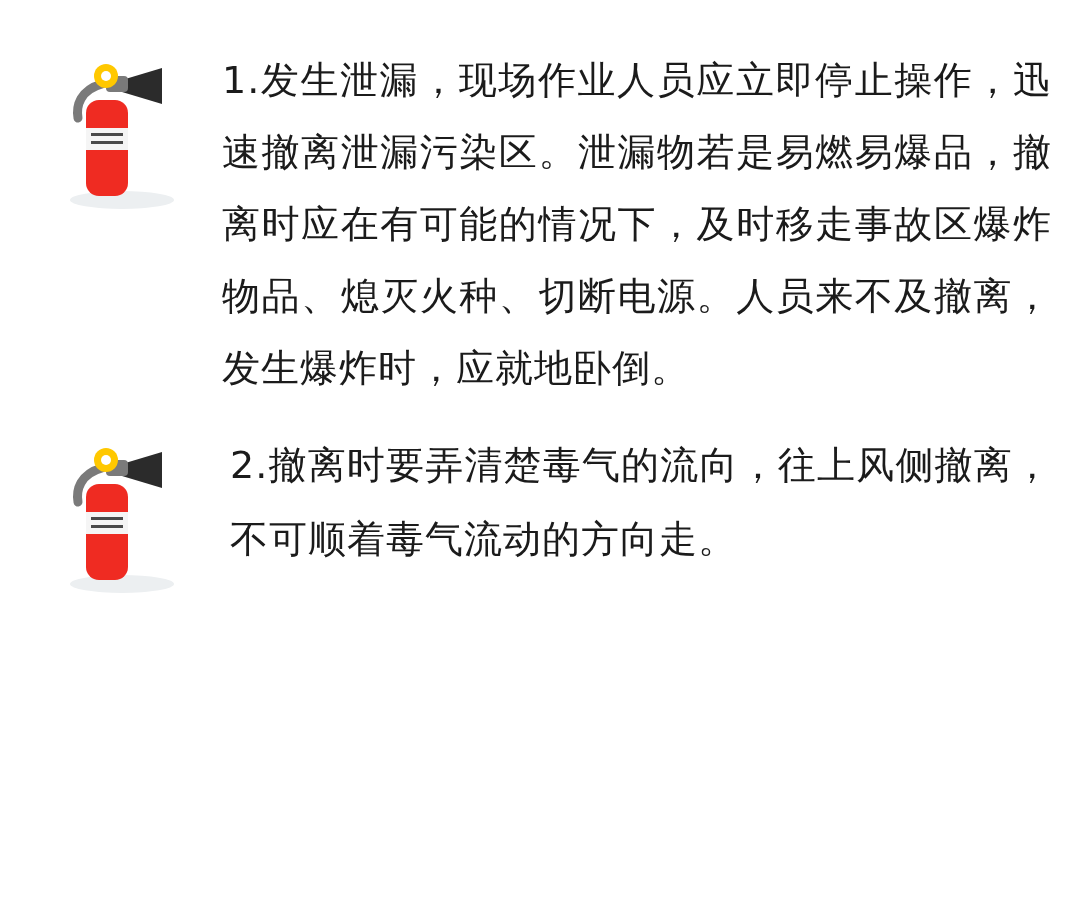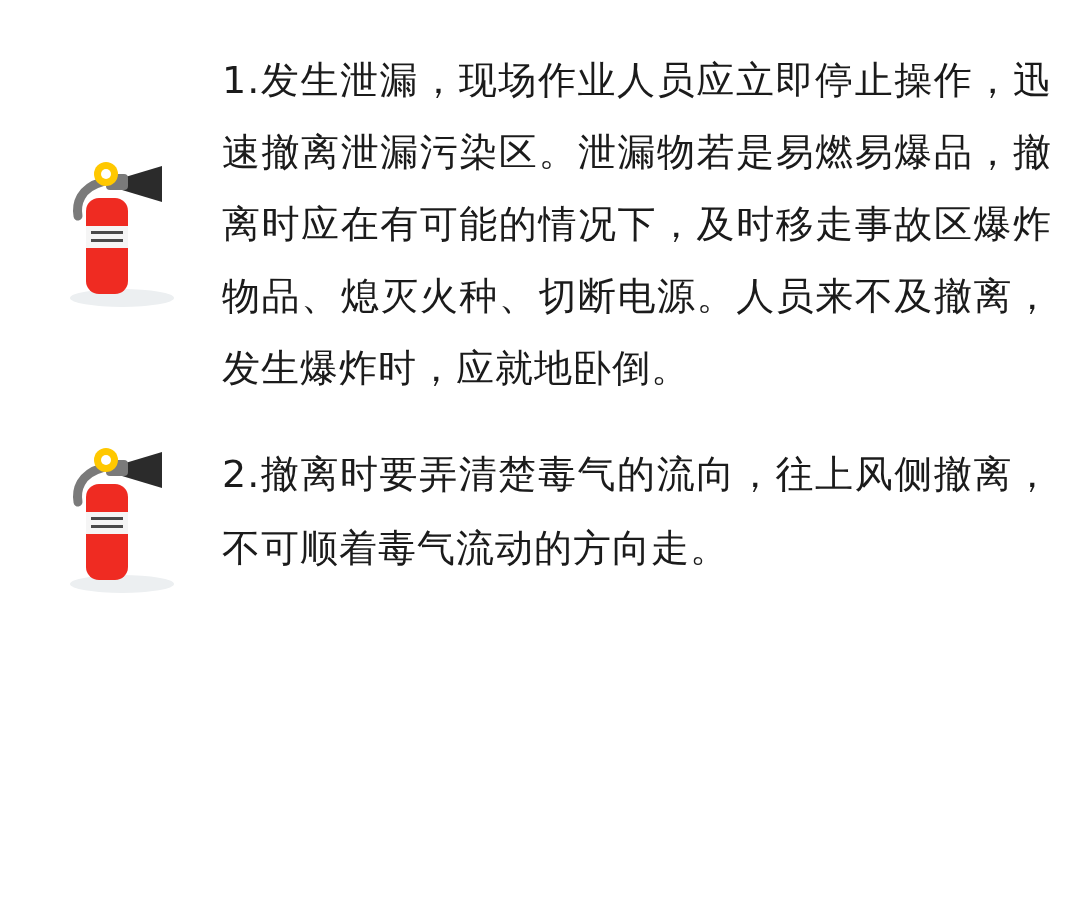--- a/index.html
+++ b/index.html
@@ -16,28 +16,28 @@
   .page {
     position: relative;
     width: 1080px;
     height: 921px;
     background: #ffffff;
     box-sizing: border-box;
     padding-top: 44px;
   }
   .item {
     display: flex;
-    align-items: center;
+    align-items: flex-start;
     width: 1080px;
     box-sizing: border-box;
     padding-left: 62px;
     padding-right: 28px;
   }
   .item-1 { margin-bottom: 24px; }
-  .item-2 { margin-bottom: 48px; }
+  .item-2 { margin-bottom: 48px; gap: 8px; }
 
   .icon-col {
     flex: 0 0 148px;
     display: flex;
     justify-content: flex-start;
     padding-top: 10px;
   }
   .text-col {
     flex: 1 1 auto;
     padding-left: 12px;

